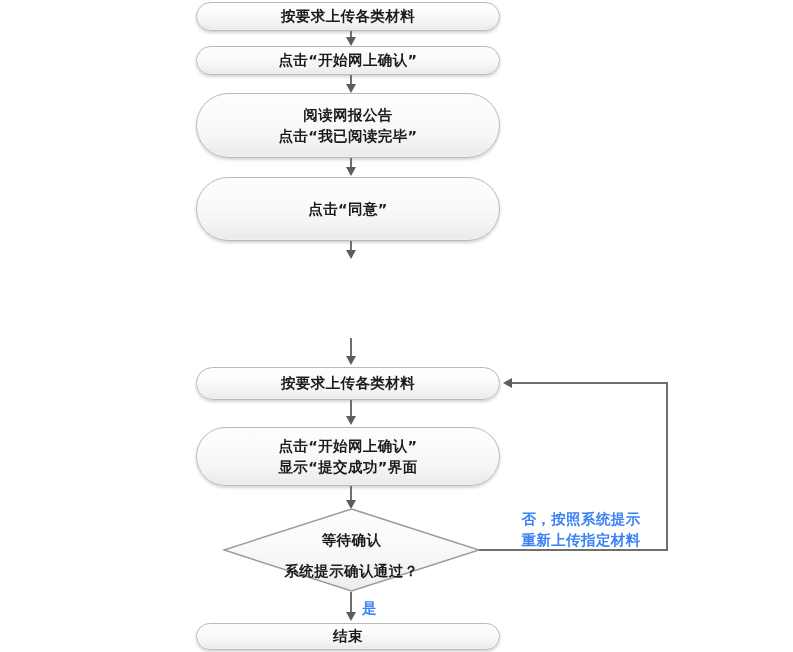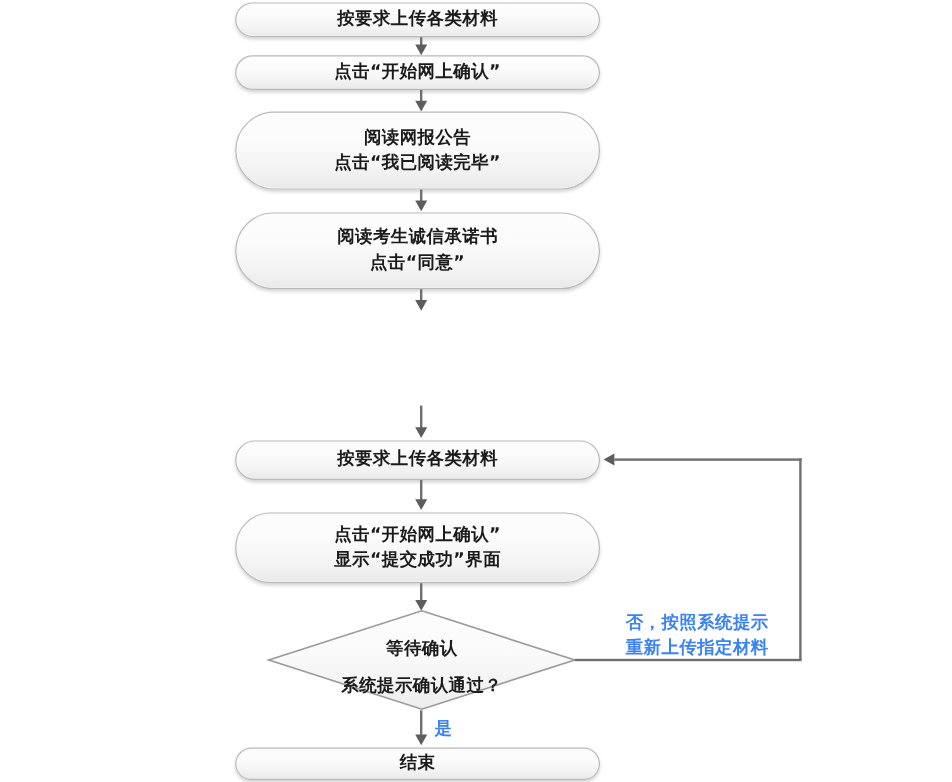--- a/index.html
+++ b/index.html
@@ -119,21 +119,20 @@
 
   <div class="node" style="left:196px; top:93px; width:304px; height:65px;">
     <div class="line">阅读网报公告</div>
     <div class="line">点击“我已阅读完毕”</div>
   </div>
 
   <div class="conn v" style="left:350px; top:158px; height:12px;"></div>
   <div class="arrow-down" style="left:345.5px; top:167px;"></div>
 
   <div class="node" style="left:196px; top:177px; width:304px; height:64px;">
-    <div class="line">阅读考生诚信承诺书</div>
     <div class="line">点击“同意”</div>
   </div>
 
   <div class="conn v" style="left:350px; top:241px; height:12px;"></div>
   <div class="arrow-down" style="left:345.5px; top:250px;"></div>
 
 
   <div class="conn v" style="left:350px; top:338px; height:20px;"></div>
   <div class="arrow-down" style="left:345.5px; top:356px;"></div>
 

